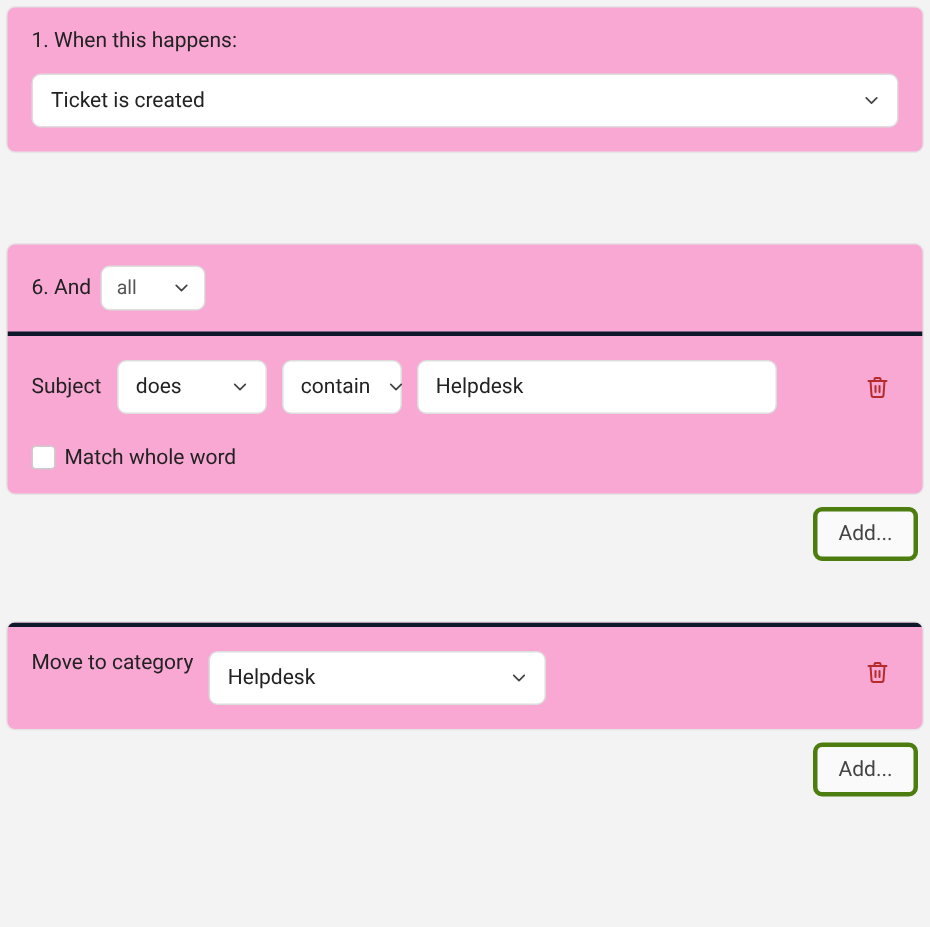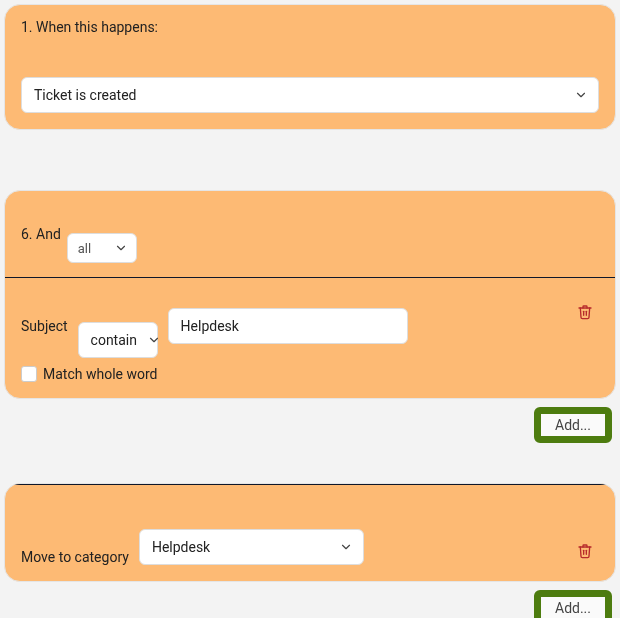--- a/index.html
+++ b/index.html
@@ -8,80 +8,79 @@
     background: #f3f3f3;
     font-family: -apple-system, BlinkMacSystemFont, "Segoe UI", Roboto, Helvetica, Arial, sans-serif;
     font-size: 14px;
     color: #222;
     width: 620px;
     height: 618px;
     overflow: hidden;
   }
   .wrapper { padding: 4px; }
   .card {
-    background: #fdba74;
+    background: #f9a8d4;
     border: 1px solid #e5e5e5;
-    border-radius: 16px;
+    border-radius: 6px;
     overflow: hidden;
   }
   .card-header {
     padding: 14px 16px 14px 16px;
     font-size: 14px;
     color: #222;
     display: flex;
     align-items: center;
     flex-wrap: wrap;
     gap: 6px;
   }
   .card-body {
-    border-top: 1px solid #0f172a;
+    border-top: 3px solid #0f172a;
     padding: 16px;
     position: relative;
   }
   .card-body.noline { border-top: none; padding-top: 0; padding-bottom: 16px; }
   .select {
     display: inline-flex;
     align-items: center;
     justify-content: space-between;
     border: 1px solid #ddd;
     border-radius: 6px;
     background: #fff;
     height: 36px;
     padding: 0 10px 0 12px;
     font-size: 14px;
     color: #222;
     cursor: pointer;
     gap: 10px;
-    margin-top: 28px;
   }
   .select.small { height: 30px; padding: 0 8px 0 10px; font-size: 13px; color: #555; }
   .select .chevron { flex: 0 0 auto; margin-left: auto; color: #444; }
   .input {
     display: inline-flex;
     align-items: center;
     border: 1px solid #ddd;
     border-radius: 6px;
     background: #fff;
     height: 36px;
     padding: 0 12px;
     font-size: 14px;
     color: #222;
   }
   .full { width: 100%; }
-  .row { display: flex; align-items: flex-end; gap: 10px; }
+  .row { display: flex; align-items: flex-start; gap: 10px; }
   .label { font-size: 14px; color: #222; }
   .checkbox {
     width: 16px; height: 16px;
     border: 1px solid #ccc;
     border-radius: 3px;
     background: #fff;
     display: inline-block;
     vertical-align: middle;
   }
-  .checkbox-row { display: flex; align-items: center; gap: 6px; margin-top: 8px; }
+  .checkbox-row { display: flex; align-items: center; gap: 6px; margin-top: 21px; }
   .trash-btn {
     width: 28px; height: 28px;
     display: inline-flex; align-items: center; justify-content: center;
     cursor: pointer;
     color: #b72b2b;
     border-radius: 4px;
   }
   .cond-row {
     display: flex;
     align-items: flex-start;
@@ -103,21 +102,21 @@
     display: flex;
     justify-content: flex-end;
     padding: 8px 4px 0 4px;
   }
   .btn {
     display: inline-flex;
     align-items: center;
     justify-content: center;
     height: 36px;
     padding: 0 14px;
-    border: 7px solid #4d7c0f;
+    border: 3px solid #4d7c0f;
     background: #fafafa;
     border-radius: 6px;
     font-size: 14px;
     color: #444;
     cursor: pointer;
   }
   .gap-med { height: 60px; }
   .gap-large { height: 40px; }
 
   svg.chevron { width: 14px; height: 14px; }
@@ -151,20 +150,26 @@
         <span>all</span>
         <svg class="chevron" viewBox="0 0 24 24" fill="none" stroke="currentColor" stroke-width="2" stroke-linecap="round" stroke-linejoin="round">
             <polyline points="6 9 12 15 18 9"></polyline>
           </svg>
       </span>
     </div>
     <div class="card-body">
       <div class="cond-row">
         <div class="cond-controls">
           <span class="label">Subject</span>
+          <span class="select" style="width:100px;">
+            <span>does</span>
+            <svg class="chevron" viewBox="0 0 24 24" fill="none" stroke="currentColor" stroke-width="2" stroke-linecap="round" stroke-linejoin="round">
+                <polyline points="6 9 12 15 18 9"></polyline>
+              </svg>
+          </span>
           <span class="select" style="width:80px;">
             <span>contain</span>
             <svg class="chevron" viewBox="0 0 24 24" fill="none" stroke="currentColor" stroke-width="2" stroke-linecap="round" stroke-linejoin="round">
                 <polyline points="6 9 12 15 18 9"></polyline>
               </svg>
           </span>
           <span class="input" style="width:240px;">
             <span>Helpdesk</span>
           </span>
         </div>

